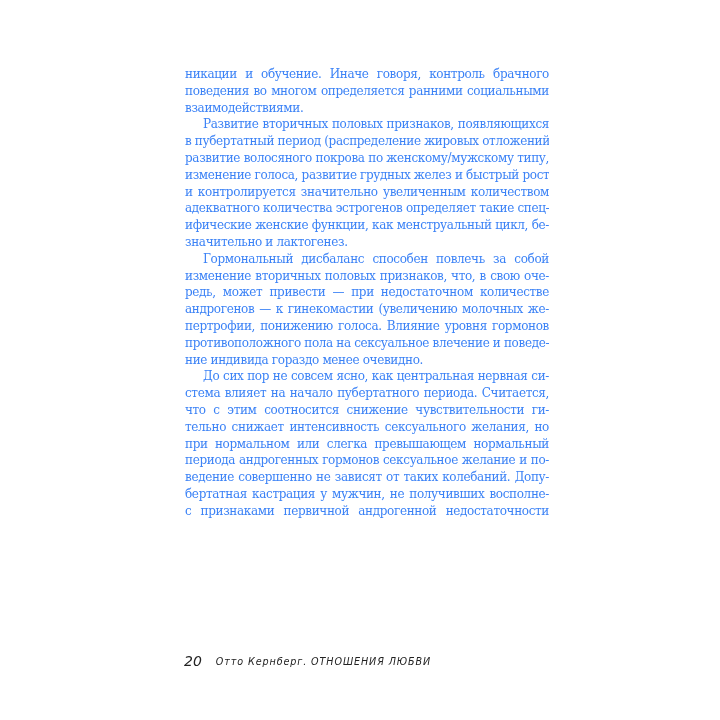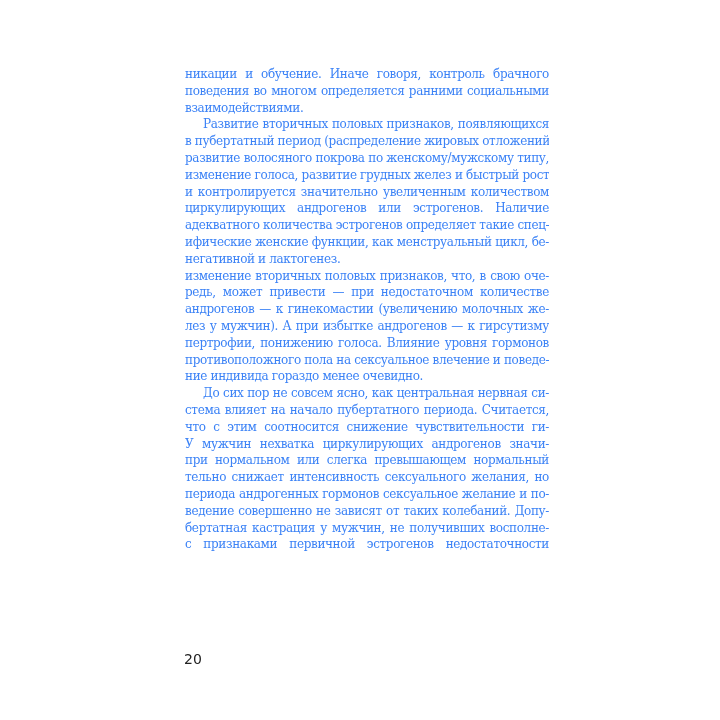--- a/index.html
+++ b/index.html
@@ -43,22 +43,23 @@
     }
     .line.indent {
       padding-left: 18px;
     }
     .footer {
       position: absolute;
       left: 184px;
       top: 651px;
       height: 20px;
       display: flex;
-      align-items: flex-start;
+      align-items: center;
       color: #222222;
+      font-style: italic;
     }
     .page-number {
       font-family: "DejaVu Sans", "Liberation Sans", sans-serif;
       font-size: 14px;
       margin-right: 14px;
     }
     .running-title {
       font-family: "DejaVu Sans", "Liberation Sans", sans-serif;
       font-size: 9.6px;
       letter-spacing: 0.9px;
@@ -75,47 +76,46 @@
       <span class="line">поведения во многом определяется ранними социальными</span>
       <span class="line last">взаимодействиями.</span>
     </div>
 
     <div>
       <span class="line indent">Развитие вторичных половых признаков, появляющихся</span>
       <span class="line">в пубертатный период (распределение жировых отложений,</span>
       <span class="line">развитие волосяного покрова по женскому/мужскому типу,</span>
       <span class="line">изменение голоса, развитие грудных желез и быстрый рост</span>
       <span class="line">и контролируется значительно увеличенным количеством</span>
-      <span class="line">циркулирующих андрогенов или эстрогенов. Наличие</span>
       <span class="line">адекватного количества эстрогенов определяет такие спец-</span>
       <span class="line">ифические женские функции, как менструальный цикл, бе-</span>
-      <span class="line last">негативной и лактогенез.</span>
+      <span class="line last">значительно и лактогенез.</span>
     </div>
 
     <div>
+      <span class="line indent">Гормональный дисбаланс способен повлечь за собой</span>
       <span class="line">изменение вторичных половых признаков, что, в свою оче-</span>
       <span class="line">редь, может привести — при недостаточном количестве</span>
       <span class="line">андрогенов — к гинекомастии (увеличению молочных же-</span>
-      <span class="line">лез у мужчин). А при избытке андрогенов — к гирсутизму</span>
       <span class="line">пертрофии, понижению голоса. Влияние уровня гормонов</span>
       <span class="line">противоположного пола на сексуальное влечение и поведе-</span>
       <span class="line last">ние индивида гораздо менее очевидно.</span>
     </div>
 
     <div>
       <span class="line indent">До сих пор не совсем ясно, как центральная нервная си-</span>
       <span class="line">стема влияет на начало пубертатного периода. Считается,</span>
       <span class="line">что с этим соотносится снижение чувствительности ги-</span>
-      <span class="line">У мужчин нехватка циркулирующих андрогенов значи-</span>
+      <span class="line">тельно снижает интенсивность сексуального желания, но</span>
       <span class="line">при нормальном или слегка превышающем нормальный</span>
-      <span class="line">тельно снижает интенсивность сексуального желания, но</span>
       <span class="line">периода андрогенных гормонов сексуальное желание и по-</span>
       <span class="line">ведение совершенно не зависят от таких колебаний. Допу-</span>
       <span class="line">бертатная кастрация у мужчин, не получивших восполне-</span>
-      <span class="line">с признаками первичной эстрогенов недостаточности</span>
+      <span class="line">с признаками первичной андрогенной недостаточности</span>
     </div>
 
   </div>
 
   <div class="footer">
     <span class="page-number">20</span>
+    <span class="running-title">Отто Кернберг. ОТНОШЕНИЯ ЛЮБВИ</span>
   </div>
 </div>
 
 </body></html>

